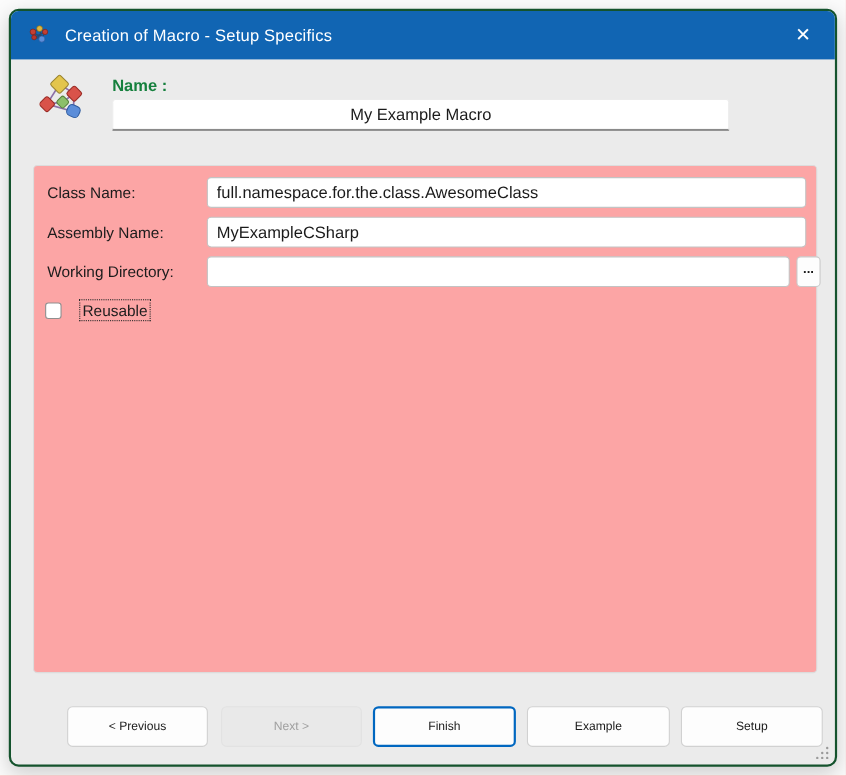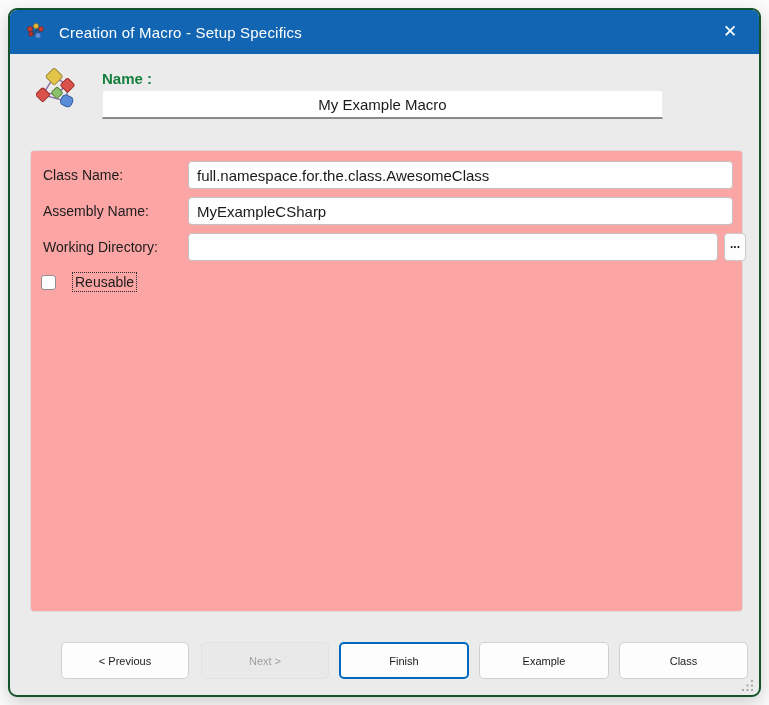--- a/index.html
+++ b/index.html
@@ -204,21 +204,21 @@
       <span class="checkbox-box"></span>
       <span class="checkbox-label">Reusable</span>
     </div>
 
   </div>
 
   <button class="wizard-btn btn-previous">&lt; Previous</button>
   <button class="wizard-btn btn-finish">Finish</button>
   <button class="wizard-btn btn-next" disabled="">Next &gt;</button>
   <button class="wizard-btn btn-cancel">Example</button>
-  <button class="wizard-btn btn-help">Class</button>
+  <button class="wizard-btn btn-help">Setup</button>
 
   <span class="resize-grip">
     <svg viewBox="0 0 13 13" width="13" height="13">
       <g fill="#9a9a9a">
         <circle cx="11" cy="2" r="1.1"></circle>
         <circle cx="11" cy="6.5" r="1.1"></circle>
         <circle cx="11" cy="11" r="1.1"></circle>
         <circle cx="6.5" cy="6.5" r="1.1"></circle>
         <circle cx="6.5" cy="11" r="1.1"></circle>
         <circle cx="2" cy="11" r="1.1"></circle>

